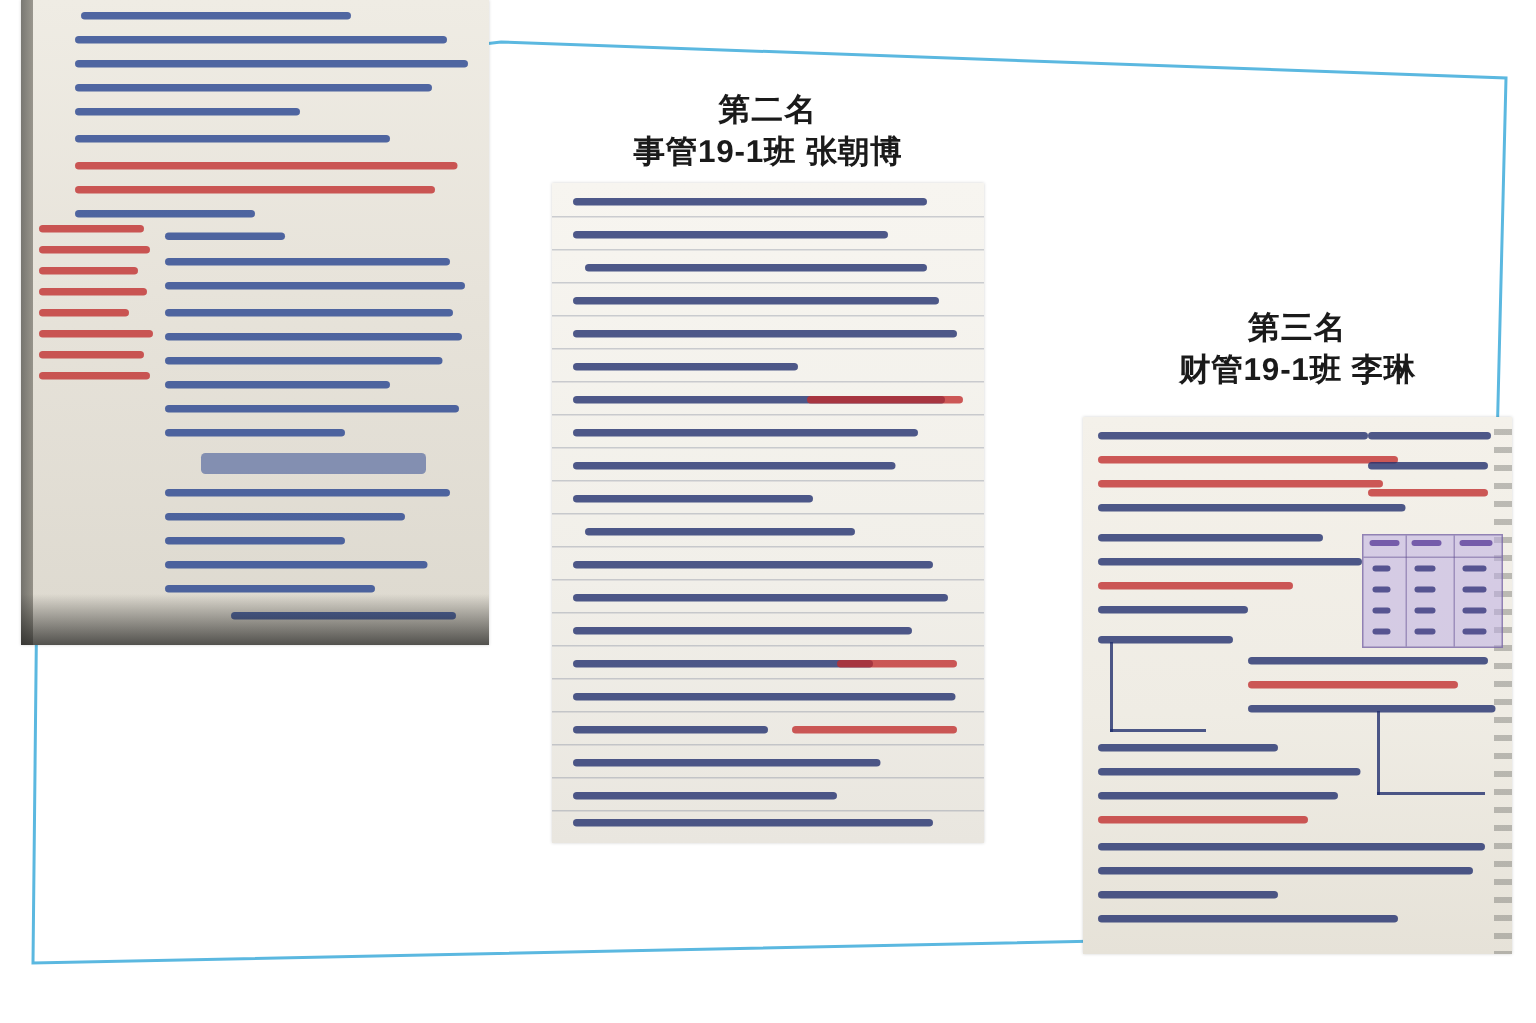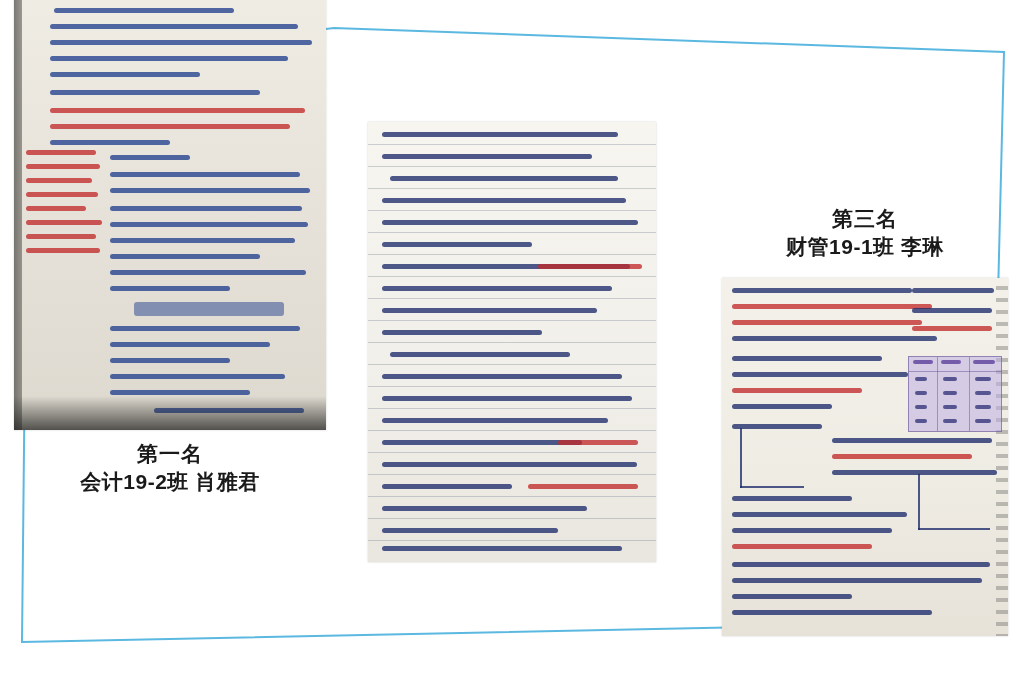--- a/index.html
+++ b/index.html
@@ -303,24 +303,24 @@
       <div class="hand" style="left:196px; top:196px; width:2px; height:56px; background:#1d2c6b; border-radius:0;"></div>
       <div class="hand" style="left:196px; top:250px; width:72px; height:2px; background:#1d2c6b; border-radius:0;"></div>
       <div class="hand" style="left:10px; top:266px; width:140px; background:#c02b2b;"></div>
       <div class="hand" style="left:10px; top:284px; width:258px; background:#1d2c6b;"></div>
       <div class="hand" style="left:10px; top:300px; width:250px; background:#1d2c6b;"></div>
       <div class="hand" style="left:10px; top:316px; width:120px; background:#1d2c6b;"></div>
       <div class="hand" style="left:10px; top:332px; width:200px; background:#1d2c6b;"></div>
     </div>
   </div>
 
-  <div class="caption" id="cap1">
-    <div class="rank">第一名</div>
-    <div class="name">会计19-2班 肖雅君</div>
-  </div>
-
+
+  <div class="caption" id="cap2">
+    <div class="rank">第二名</div>
+    <div class="name">事管19-1班 张朝博</div>
+  </div>
 
   <div class="caption" id="cap3">
     <div class="rank">第三名</div>
     <div class="name">财管19-1班 李琳</div>
   </div>
 
 </div>
 
 </body></html>

